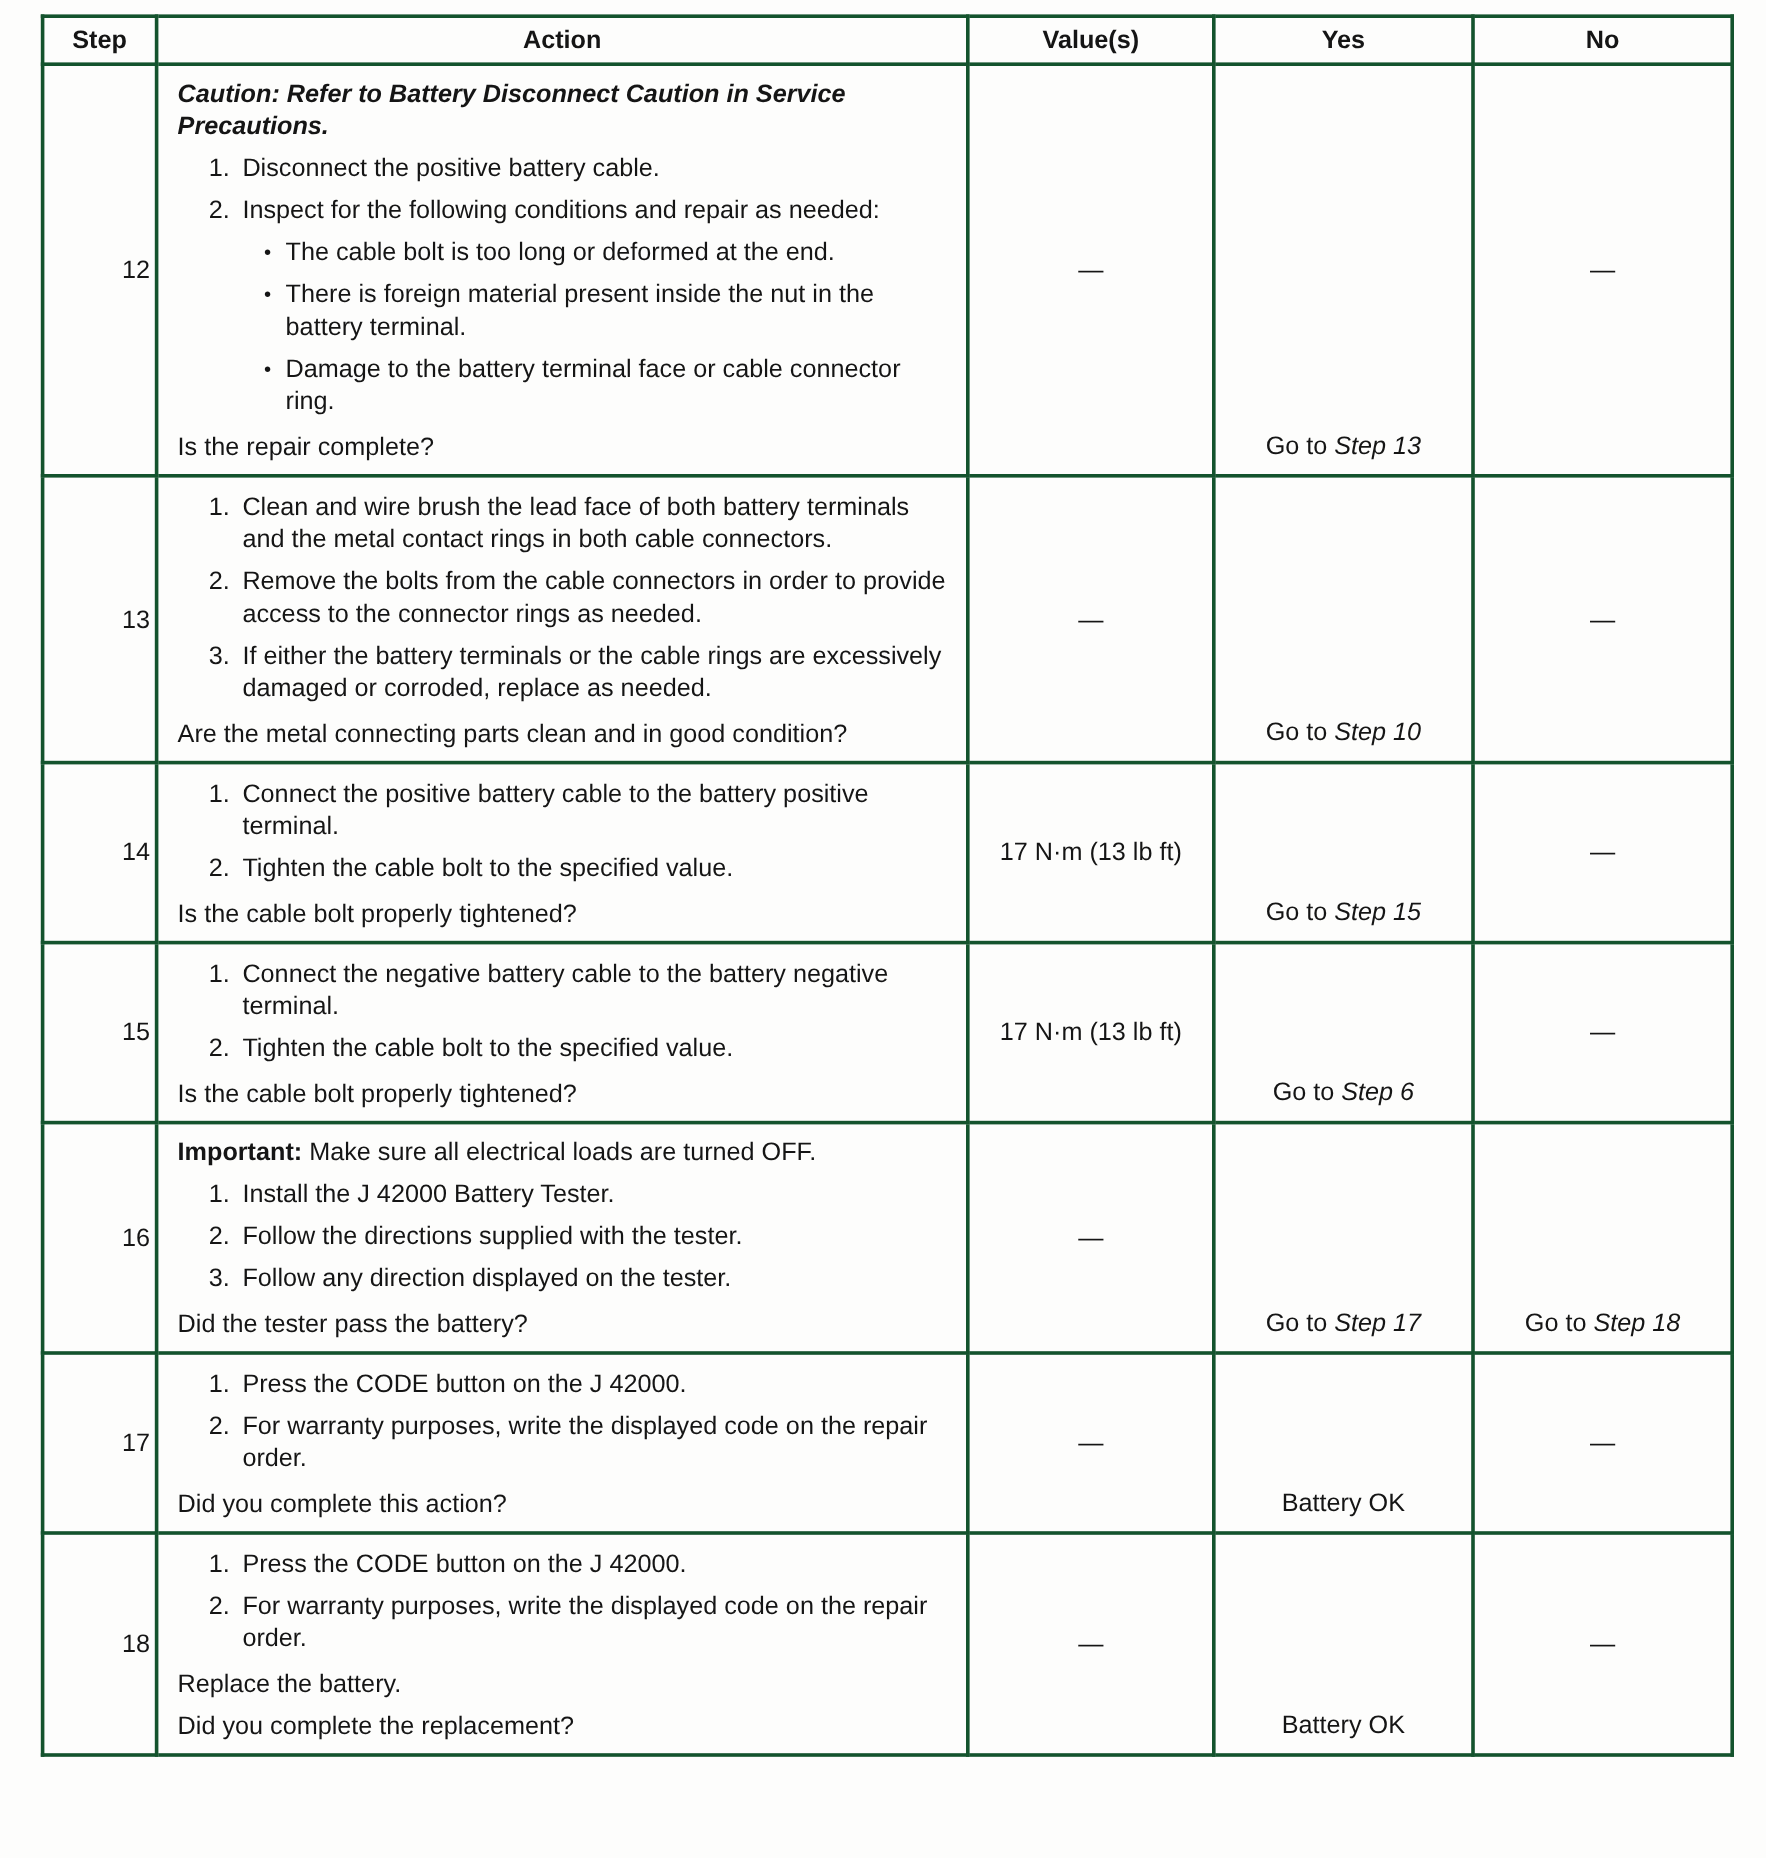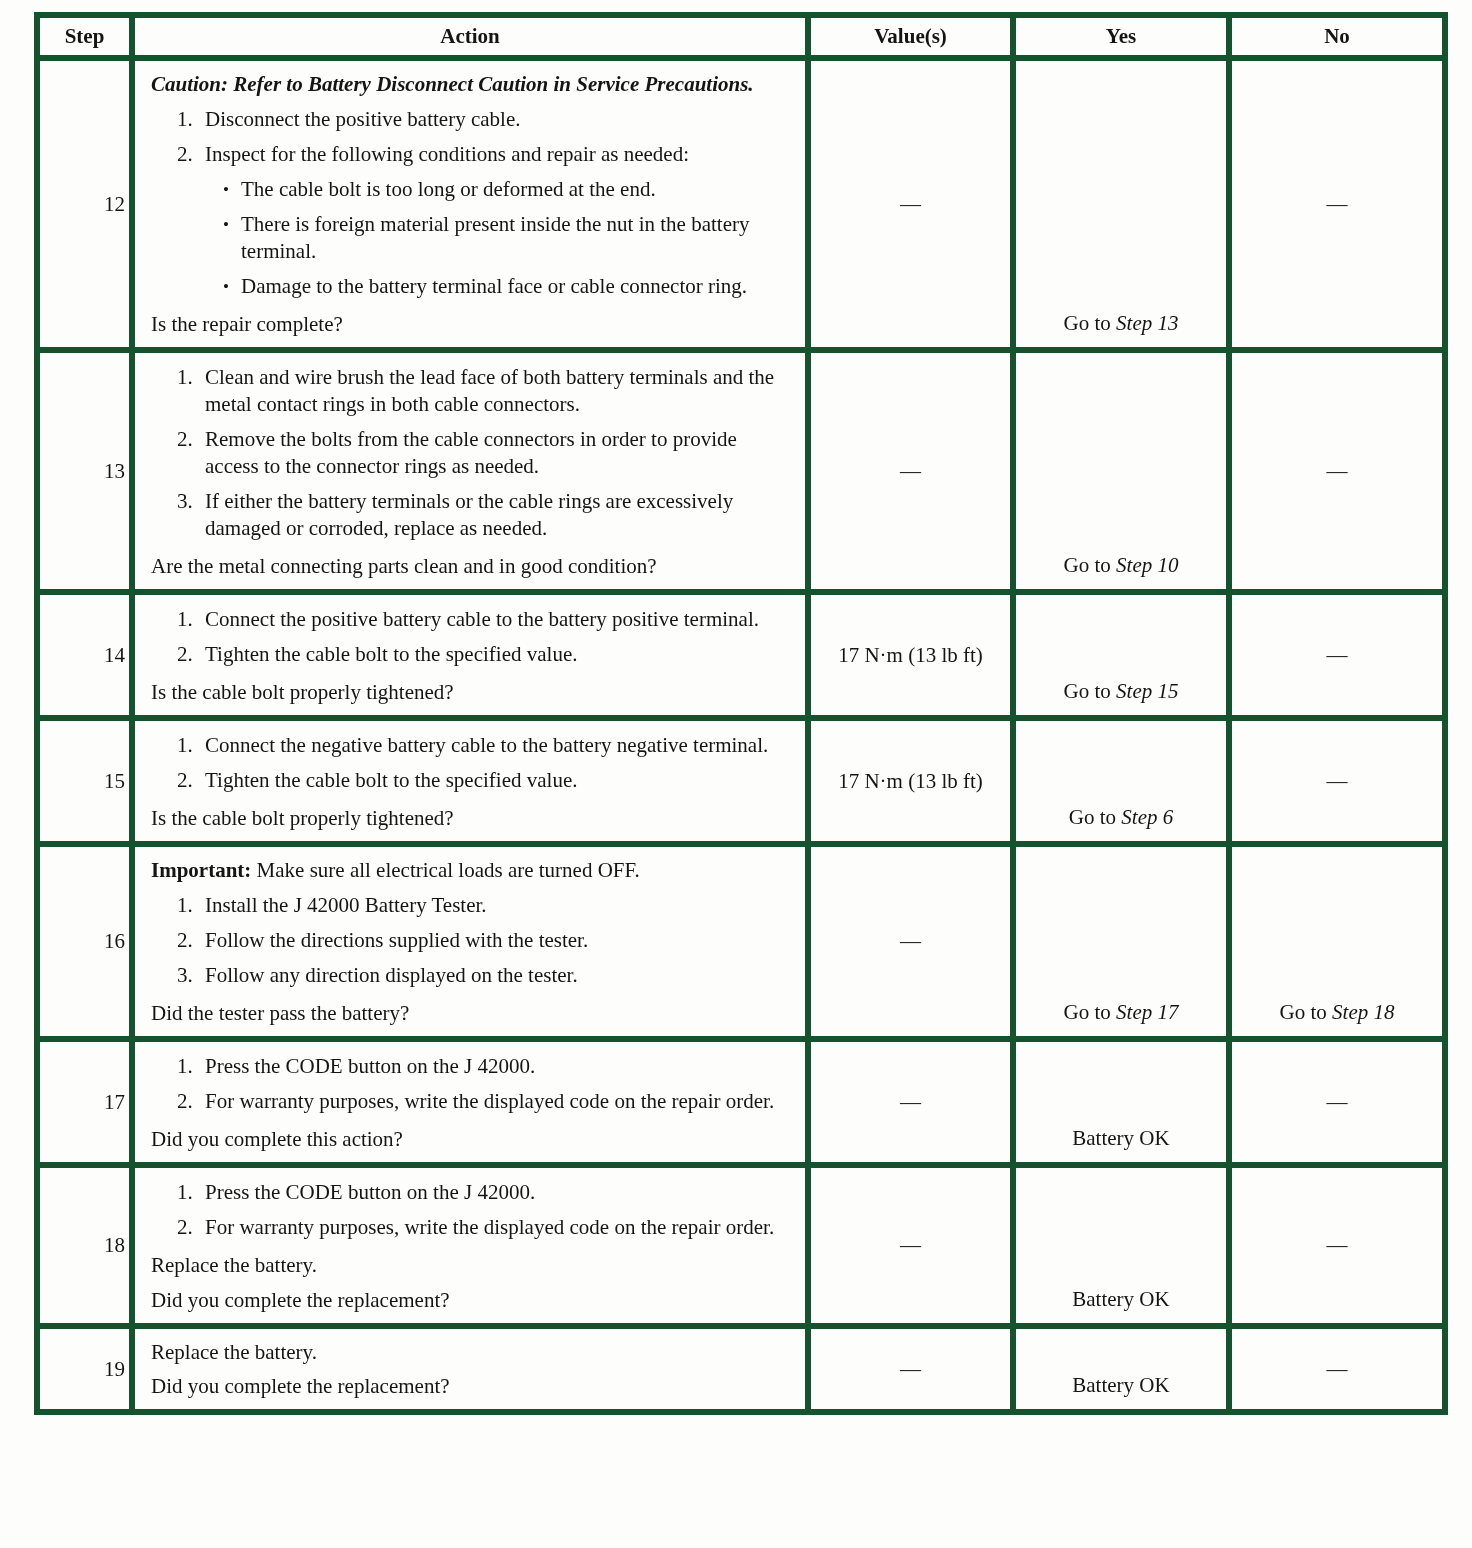--- a/index.html
+++ b/index.html
@@ -16,25 +16,24 @@
     background: #fdfdfc;
     padding: 12px 30px 24px 34px;
   }
   table.diag {
     border-collapse: collapse;
     table-layout: fixed;
     width: 1408px;
     border: 3px solid #151515;
   }
   .diag th, .diag td {
-    border: 6px solid #14532d;
+    border: 3px solid #14532d;
     font-size: 21px;
     line-height: 27px;
     overflow: hidden;
-    font-family: Liberation Serif, serif;
   }
   .diag th {
     font-weight: bold;
     text-align: center;
     padding: 5px 4px;
     border-bottom-width: 3px;
     font-size: 21px;
   }
   td.c-step {
     text-align: right;
@@ -259,26 +258,16 @@
               <span class="txt">For warranty purposes, write the displayed code on the repair order.</span>
             </div>
           <div class="tail">Replace the battery.</div>
           <div class="q" style="margin-top:8px">Did you complete the replacement?</div>
         </td>
         <td class="c-value">—</td>
         <td class="c-yes"><span>Battery OK</span><span class="it"></span></td>
         <td class="c-no">—</td>
       </tr>
 
-      <tr>
-        <td class="c-step">19</td>
-        <td class="c-action">
-          <div class="tail" style="margin-top:1px">Replace the battery.</div>
-          <div class="q" style="margin-top:7px">Did you complete the replacement?</div>
-        </td>
-        <td class="c-value">—</td>
-        <td class="c-yes"><span>Battery OK</span><span class="it"></span></td>
-        <td class="c-no">—</td>
-      </tr>
 
     </tbody>
   </table>
 </div>
 
 </body></html>

